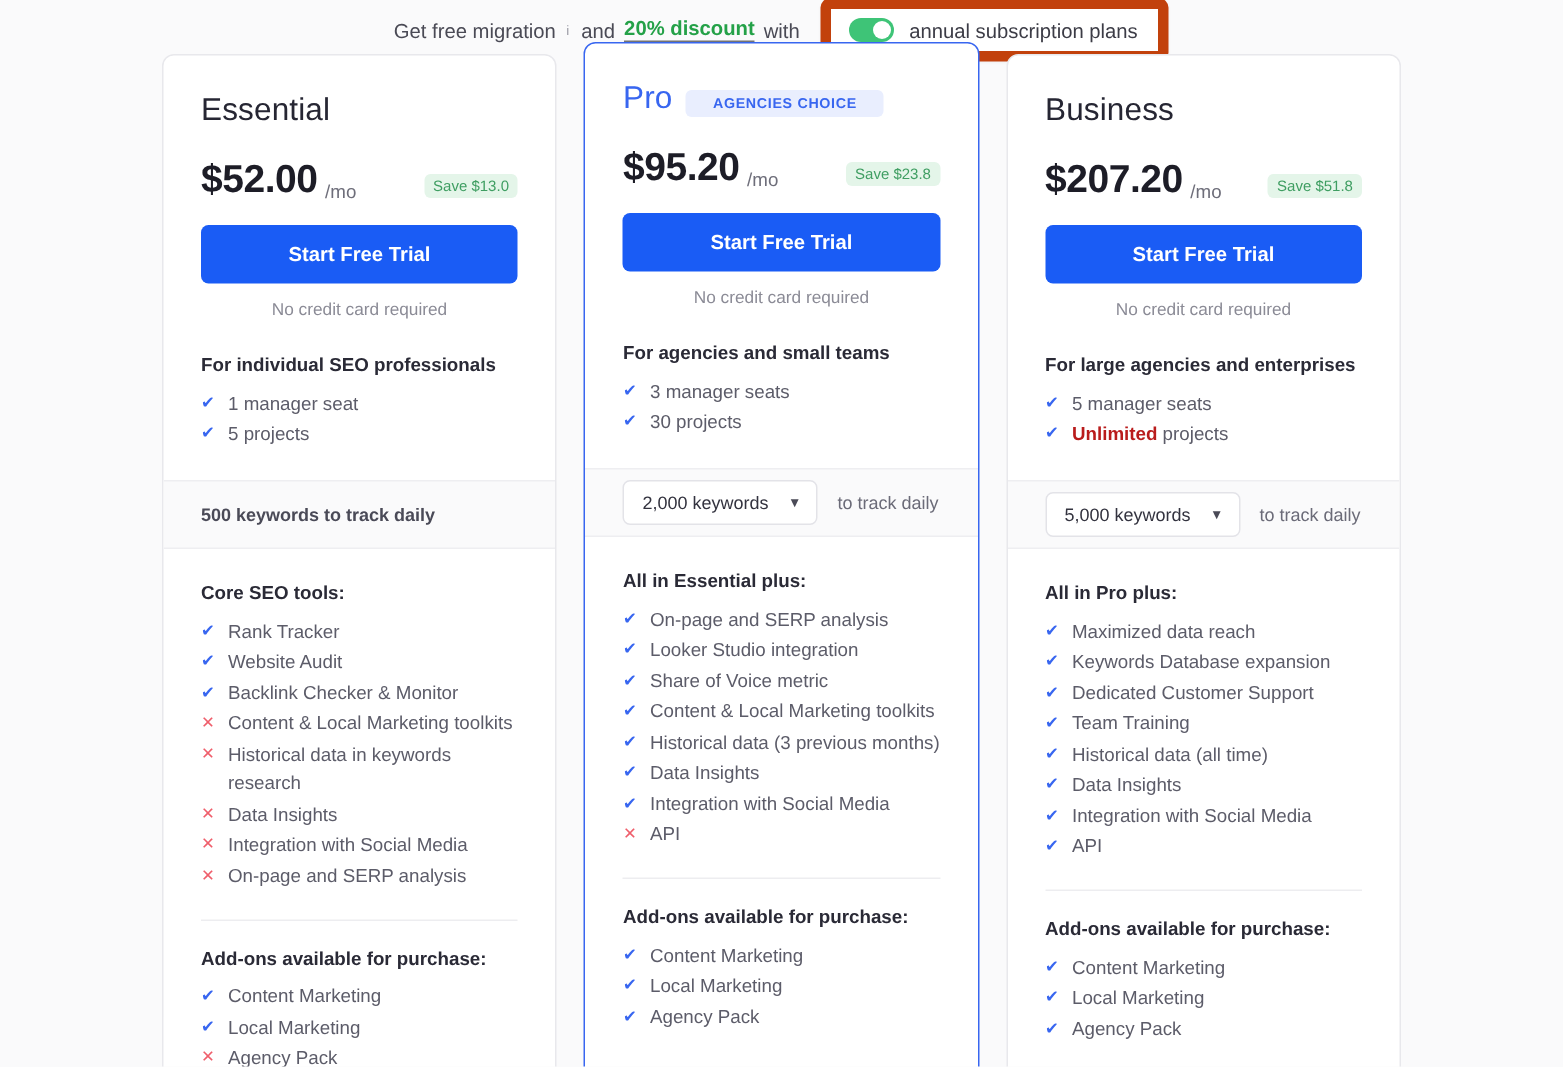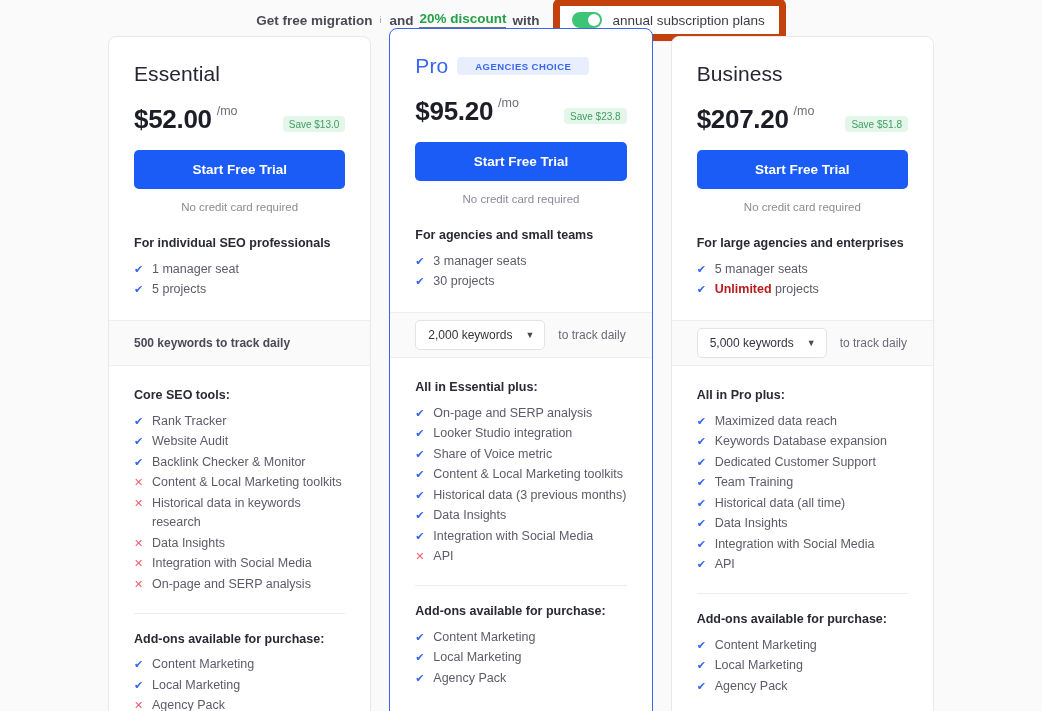--- a/index.html
+++ b/index.html
@@ -11,21 +11,21 @@
   }
 
   
   .promo {
     height: 36px;
     display: flex; align-items: center; justify-content: center;
     gap: 6px;
     font-size: 13.5px; color: #4a4a55;
     padding-top: 4px;
   }
-  .promo-text { white-space: nowrap; font-weight: bold; }
+  .promo-text { white-space: nowrap; }
   .promo-sup {
     font-size: 9px; vertical-align: super; color: #9a9aa5;
     margin-left: 1px; margin-right: 2px;
   }
   .promo-discount {
     color: #24a148; font-weight: bold;
     border-bottom: 2px solid #737373;
     padding-bottom: 1px;
   }
   .toggle-wrap {
@@ -73,38 +73,38 @@
   .card.featured {
     width: 274px;
     border: 1px solid #3866f0;
     margin-top: -8px;
     padding-bottom: 8px;
   }
 
   .card-pad { padding: 0 25px; }
 
   .plan-head {
-    display: flex; align-items: center; gap: 9px;
+    display: flex; align-items: flex-end; gap: 9px;
     padding-top: 25px;
   }
   .plan-name { font-size: 21px; color: #262633; font-weight: normal; letter-spacing: .1px; }
   .plan-name.accent { color: #3866f0; }
   .plan-badge {
     background: #e9eefe;
     color: #3866f0;
     font-size: 9.5px;
     font-weight: bold;
     letter-spacing: .45px;
     padding: 4px 18px 3px;
     border-radius: 4px;
     text-transform: uppercase;
   }
 
   .price-row {
-    display: flex; align-items: flex-start;
+    display: flex; align-items: flex-end;
     margin-top: 18px;
     position: relative;
   }
   .price { font-size: 26px; font-weight: bold; color: #1d1d27; letter-spacing: -.3px; }
   .price-period { font-size: 12.5px; color: #6e6e7a; margin-left: 5px; }
   .save-badge {
     position: absolute; right: 0; bottom: 3px;
     background: #e4f5e9;
     color: #3f9e62;
     font-size: 10px;

